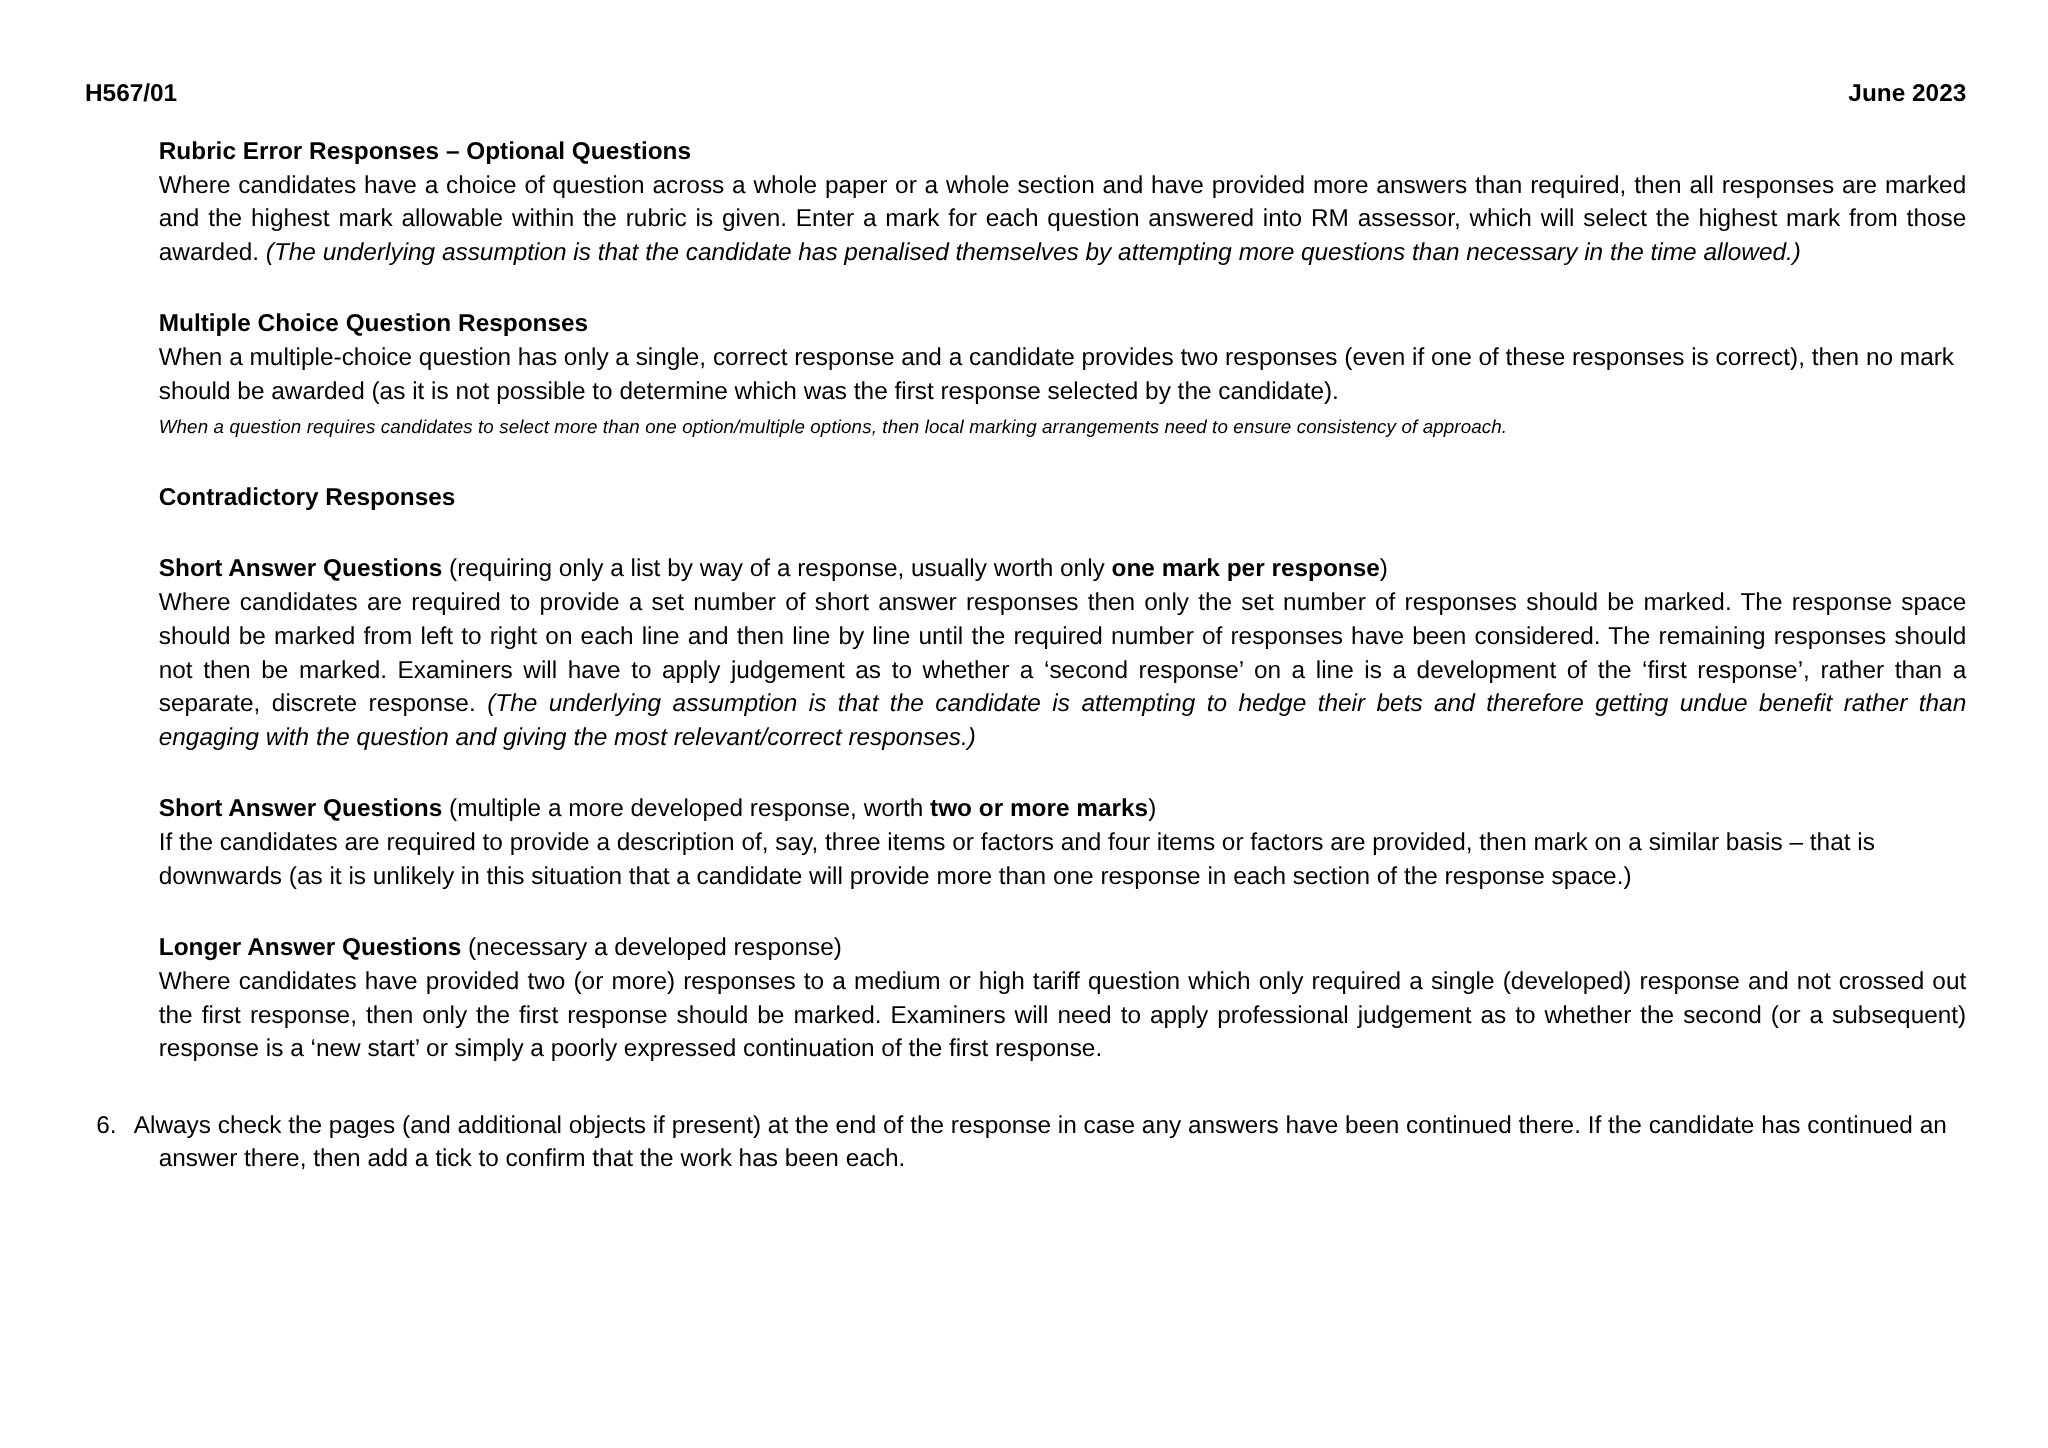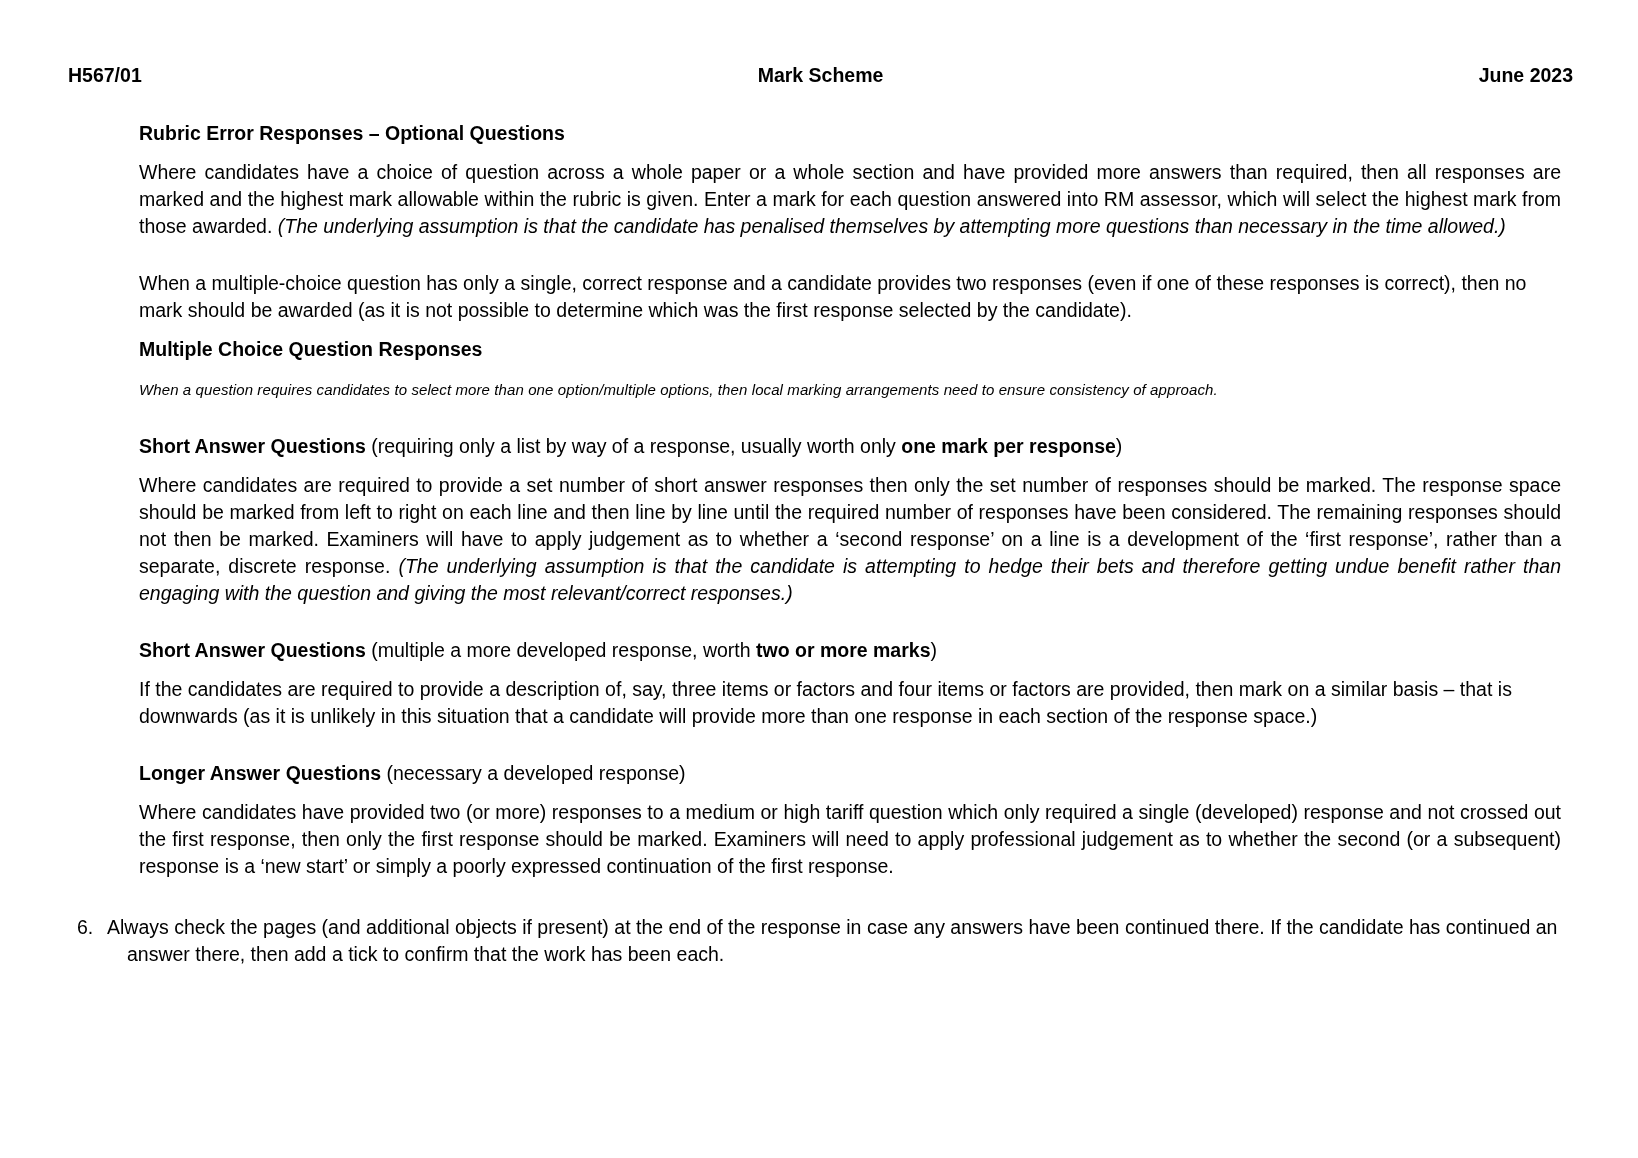--- a/index.html
+++ b/index.html
@@ -28,21 +28,21 @@
   .header .h-center { flex: 1; text-align: center; }
   .header .h-right  { flex: 1; text-align: right; }
 
   .content {
     position: absolute;
     top: 108px;
     left: 127px;
     right: 65px;
   }
   .section { margin: 0 0 30px 0; }
-  .section p { margin: 12px; }
+  .section p { margin: 0; }
   .para-justify { text-align: justify; }
   .para-left { text-align: left; }
   .run-b { font-weight: bold; }
   .run-i { font-style: italic; }
   .run-alt {
     font-style: italic;
     font-size: 15px;
     letter-spacing: 0.1px;
   }
 
@@ -58,36 +58,36 @@
     text-indent: 0;
   }
 </style>
 </head>
 <body>
 
 <div class="page">
 
   <div class="header">
     <span class="h-left">H567/01</span>
-    <span class="h-center">Mark Scheme</span>
     <span class="h-right">June 2023</span>
   </div>
 
   <div class="content">
     <div id="sections">
         <div class="section">
           <p class="para-left"><span class="run-b">Rubric Error Responses – Optional Questions</span></p>
           <p class="para-justify"><span>Where candidates have a choice of question across a whole paper or a whole section and have provided more answers than required, then all responses are marked and the highest mark allowable within the rubric is given. Enter a mark for each question answered into RM assessor, which will select the highest mark from those awarded. </span><span class="run-i">(The underlying assumption is that the candidate has penalised themselves by attempting more questions than necessary in the time allowed.)</span></p>
         </div>
         <div class="section">
+          <p class="para-left"><span class="run-b">Multiple Choice Question Responses</span></p>
           <p class="para-left"><span>When a multiple-choice question has only a single, correct response and a candidate provides two responses (even if one of these responses is correct), then no mark should be awarded (as it is not possible to determine which was the first response selected by the candidate).</span></p>
-          <p class="para-left"><span class="run-b">Multiple Choice Question Responses</span></p>
           <p class="para-left"><span class="run-alt">When a question requires candidates to select more than one option/multiple options, then local marking arrangements need to ensure consistency of approach.</span></p>
         </div>
         <div class="section">
+          <p class="para-left"><span class="run-b">Contradictory Responses</span></p>
         </div>
         <div class="section">
           <p class="para-left"><span class="run-b">Short Answer Questions</span><span> (requiring only a list by way of a response, usually worth only </span><span class="run-b">one mark per response</span><span>)</span></p>
           <p class="para-justify"><span>Where candidates are required to provide a set number of short answer responses then only the set number of responses should be marked. The response space should be marked from left to right on each line and then line by line until the required number of responses have been considered.  The remaining responses should not then be marked. Examiners will have to apply judgement as to whether a ‘second response’ on a line is a development of the ‘first response’, rather than a separate, discrete response.  </span><span class="run-i">(The underlying assumption is that the candidate is attempting to hedge their bets and therefore getting undue benefit rather than engaging with the question and giving the most relevant/correct responses.)</span></p>
         </div>
         <div class="section">
           <p class="para-left"><span class="run-b">Short Answer Questions</span><span> (multiple a more developed response, worth </span><span class="run-b">two or more marks</span><span>)</span></p>
           <p class="para-left"><span>If the candidates are required to provide a description of, say, three items or factors and four items or factors are provided, then mark on a similar basis – that is downwards (as it is unlikely in this situation that a candidate will provide more than one response in each section of the response space.)</span></p>
         </div>
         <div class="section">

